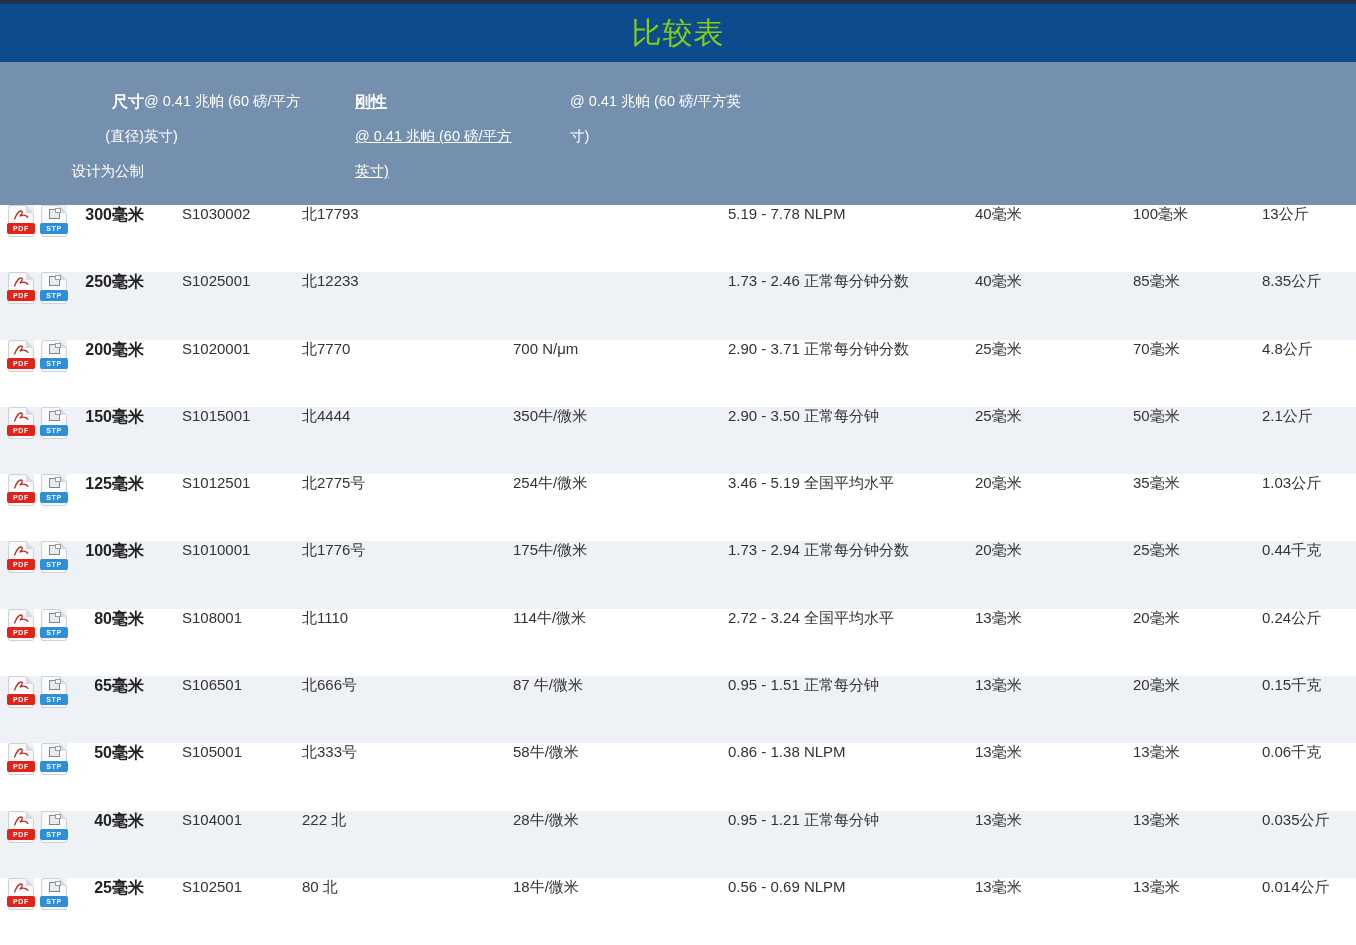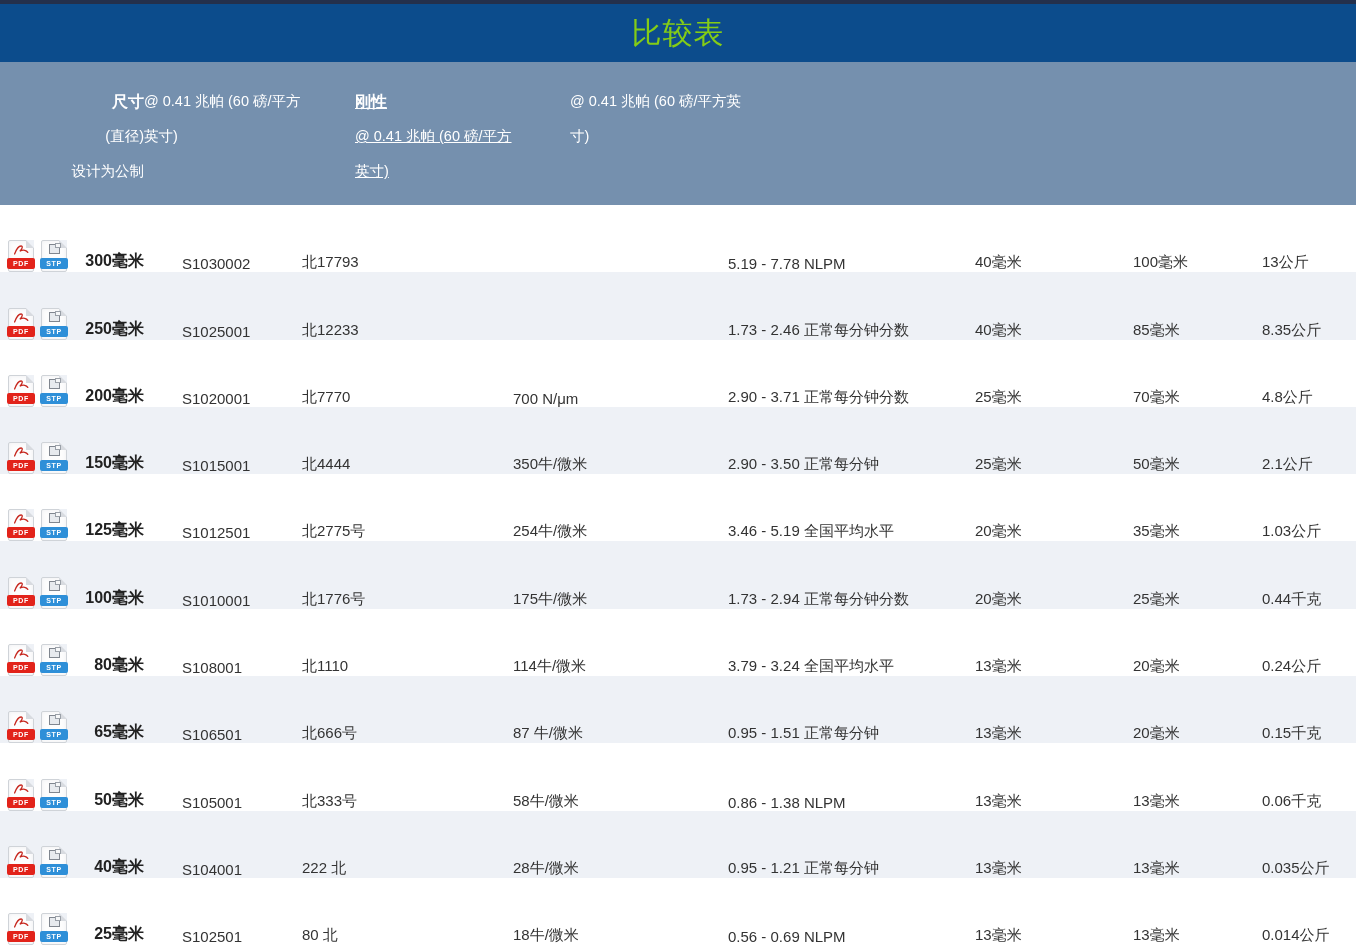--- a/index.html
+++ b/index.html
@@ -33,21 +33,21 @@
   .c-flow   { width:247px; }
   .c-socket { width:158px; }
   .c-height { width:129px; }
   .c-weight { width:94px; }
   .hcell.c-load  { padding-right:52px; }
   .hcell.c-stiff { padding-right:56px;text-decoration:underline; }
   .hcell.c-flow  { padding-right:58px; }
 
   
   .row {
-    height:67.3px; display:flex; align-items:flex-end;
+    height:67.3px; display:flex; align-items:flex-start;
     background:#ffffff; font-size:15px; color:#333; box-sizing:border-box;
   }
   .row.alt { background:#eef1f6; }
   .cell { box-sizing:border-box; }
   .c-icons { width:68px; padding-left:8px; display:flex; align-items:center; gap:7px; }
   .c-size  { width:76px; text-align:right; font-weight:700; font-size:16px; color:#222; }
 
   
   .file-icon {
     position:relative; width:24px; height:30px; background:#fdfdfd;
@@ -297,21 +297,21 @@
         <div class="glyph">
               <div class="cube"></div>
             </div>
         <div class="band">STP</div>
       </div>
     </div>
     <div class="cell c-size">80毫米</div>
     <div class="cell c-part">S108001</div>
     <div class="cell c-load">北1110</div>
     <div class="cell c-stiff">114牛/微米</div>
-    <div class="cell c-flow">3.79 - 3.24 全国平均水平</div>
+    <div class="cell c-flow">2.72 - 3.24 全国平均水平</div>
     <div class="cell c-socket">13毫米</div>
     <div class="cell c-height">20毫米</div>
     <div class="cell c-weight">0.24公斤</div>
   </div>
 
   <div class="row alt">
     <div class="cell c-icons">
       <div class="file-icon pdf">
         <div class="fold"></div>
         <div class="glyph">

